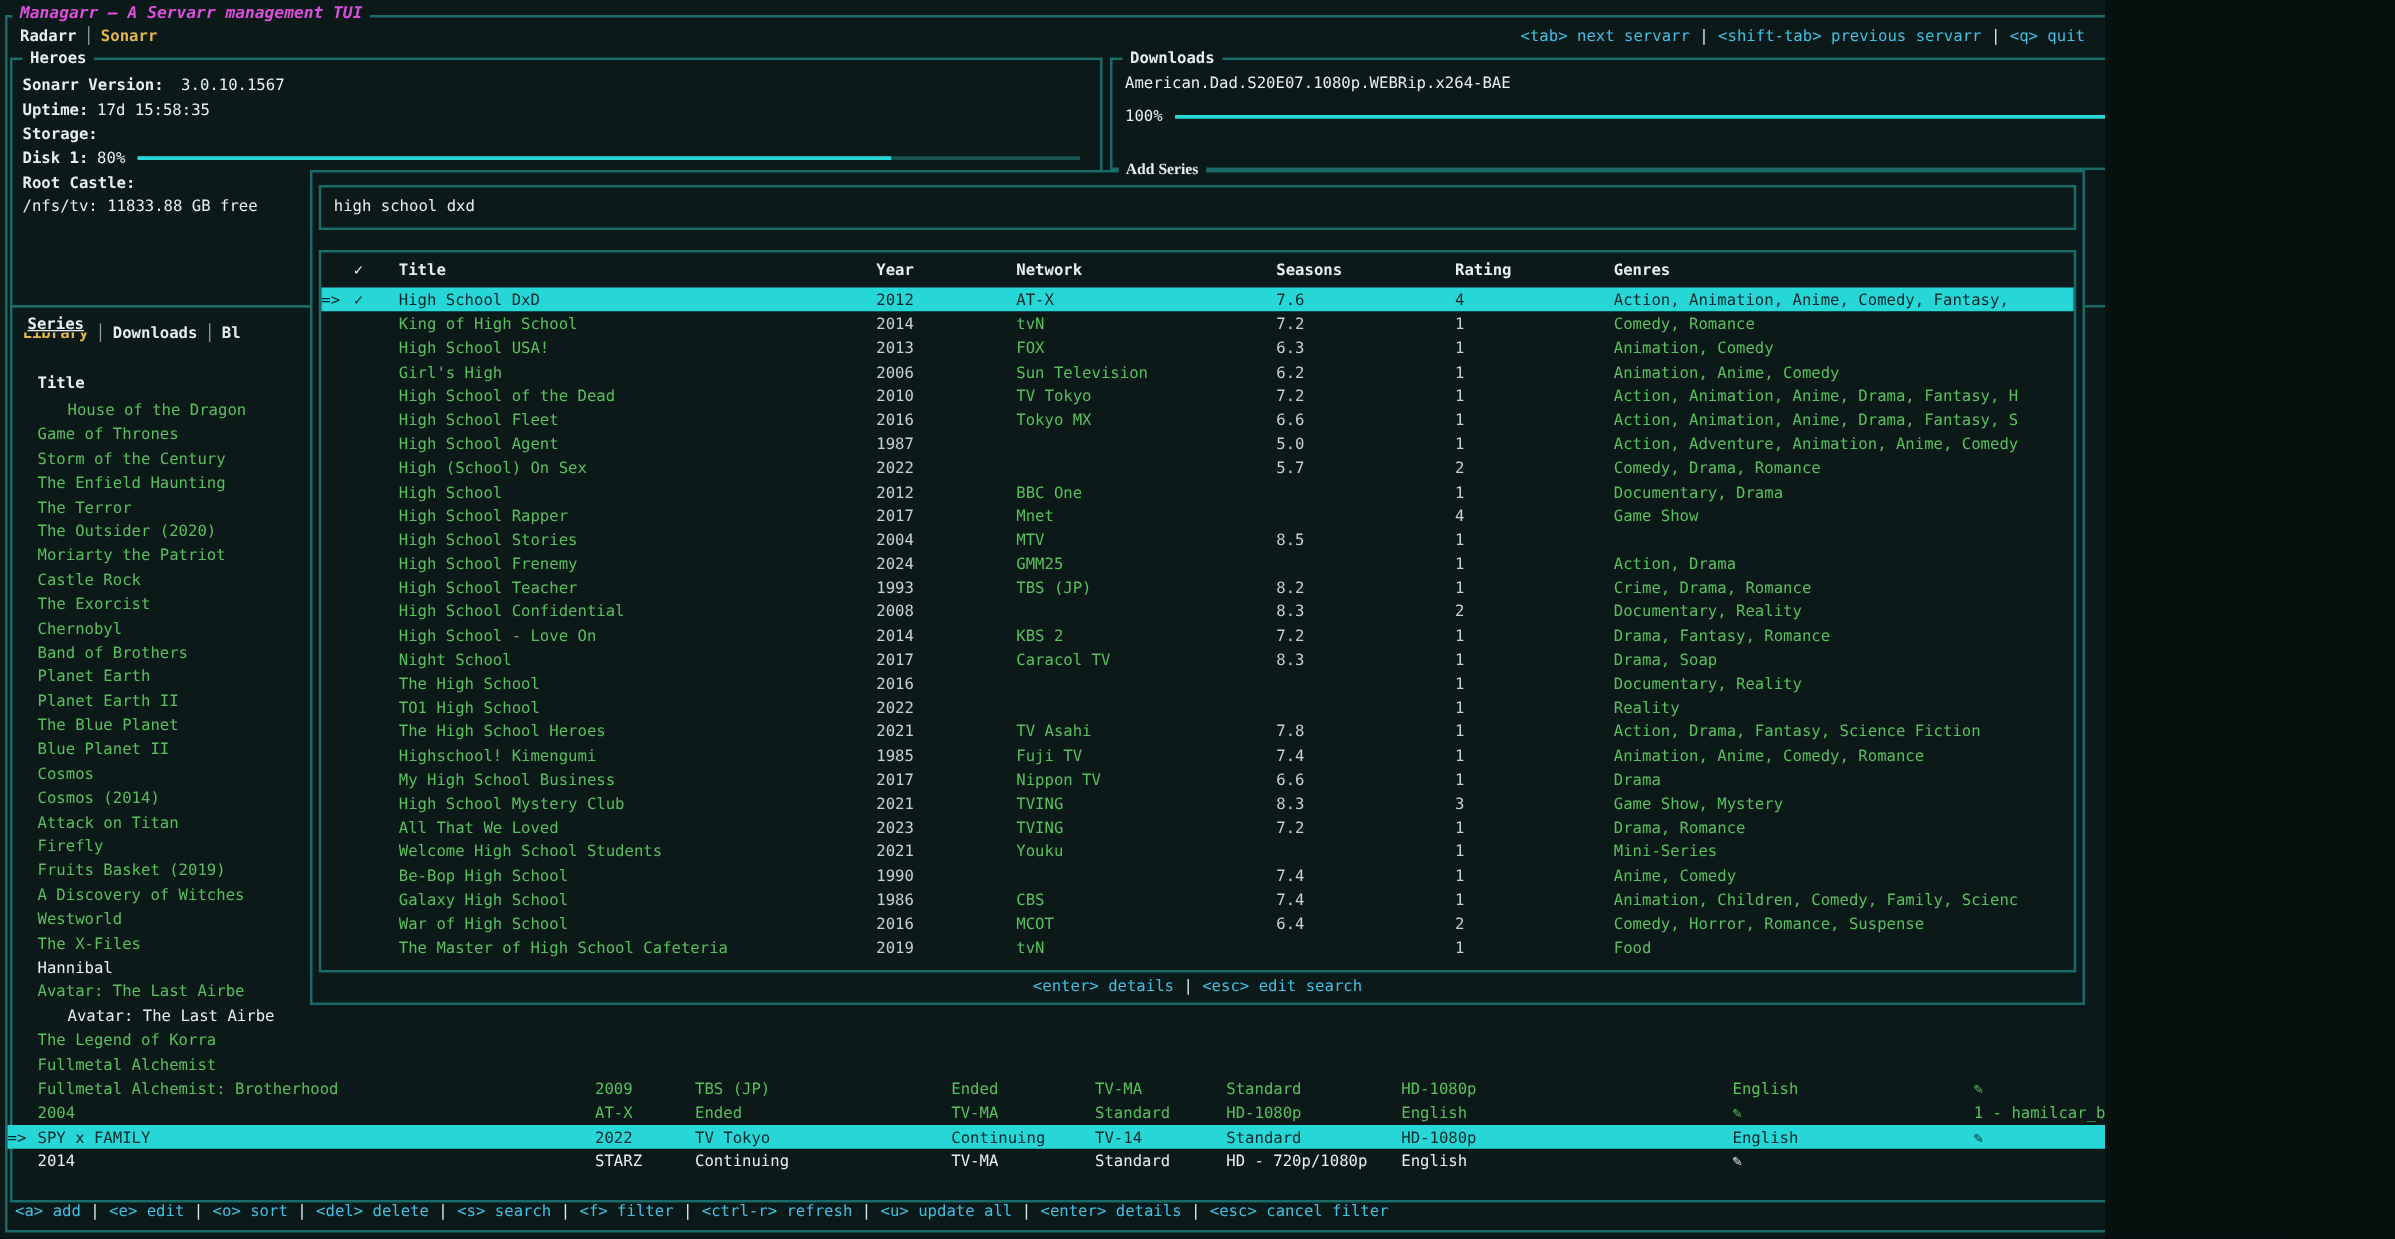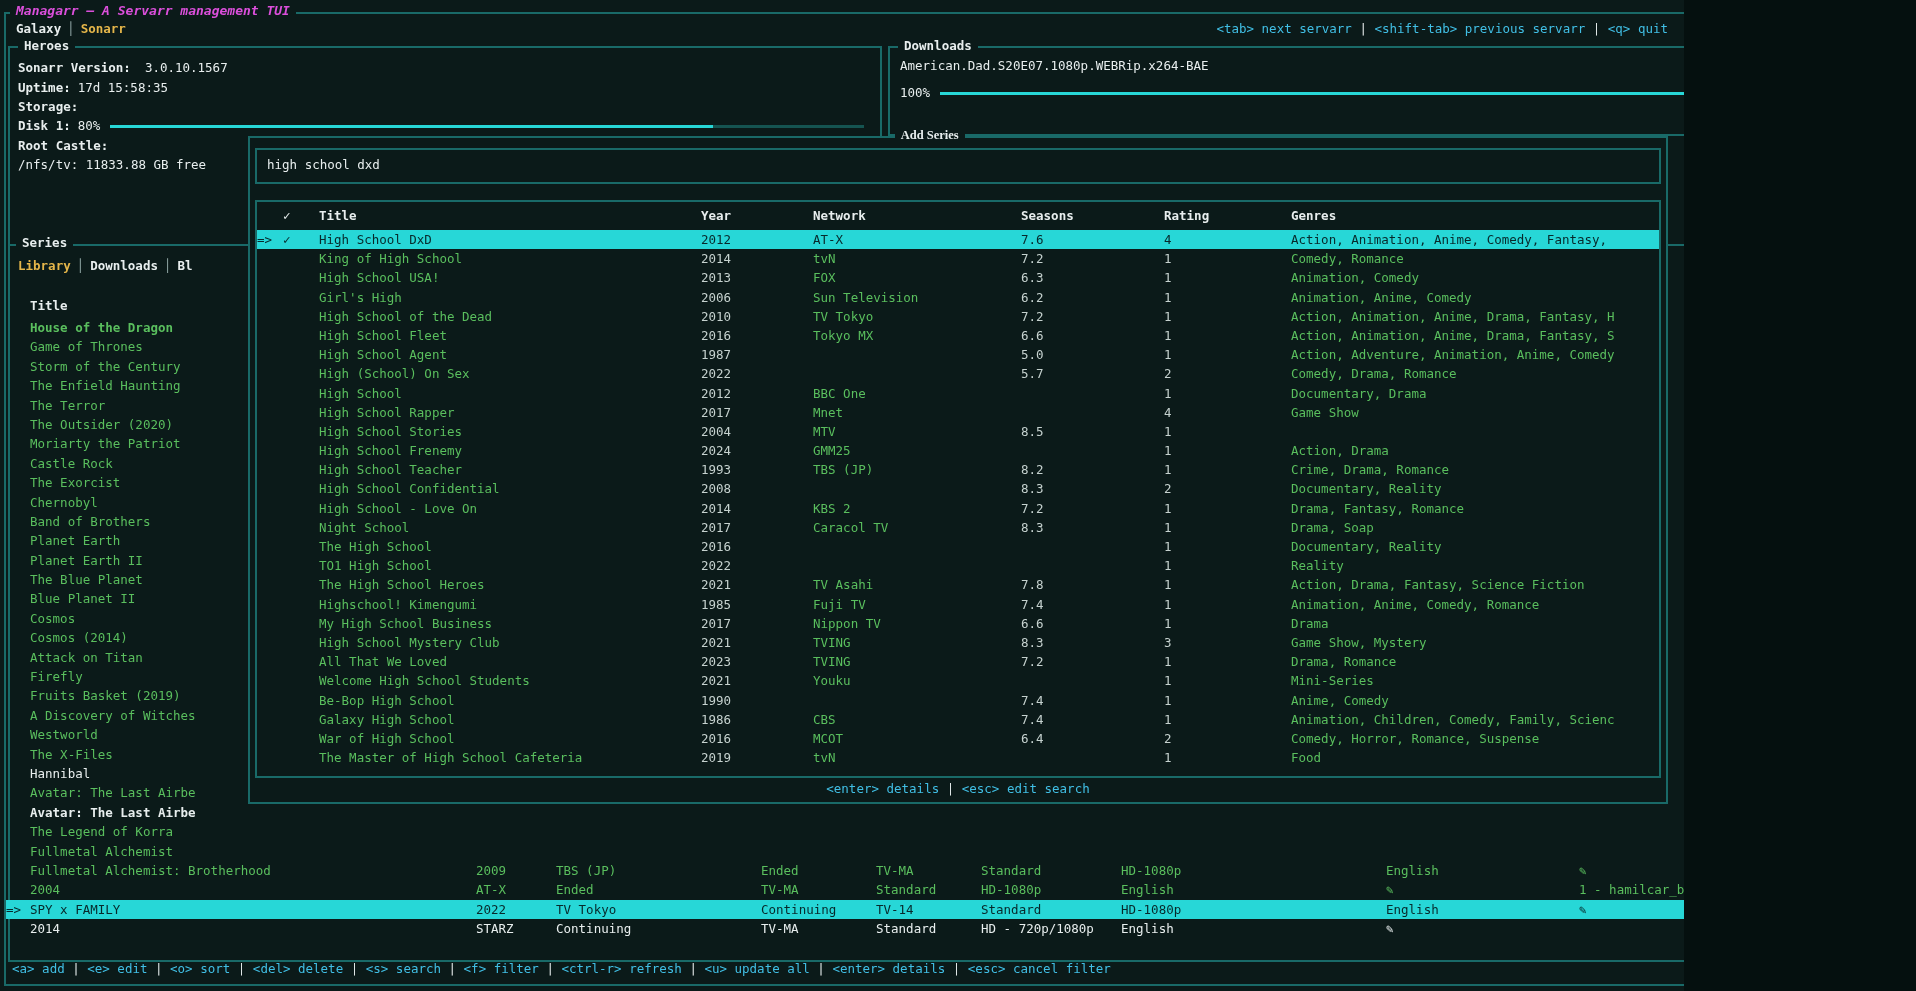--- a/index.html
+++ b/index.html
@@ -45,31 +45,31 @@
   .tri.tr{right:2px;top:18px;clip-path:polygon(0 0,100% 0,100% 100%);}
   .tri.bl{left:2px;bottom:18px;clip-path:polygon(0 0,0 100%,100% 100%);}
   .tri.br{right:2px;bottom:18px;clip-path:polygon(100% 0,0 100%,100% 100%);}
   .diamond{position:absolute;left:50%;top:50%;width:52px;height:52px;transform:translate(-50%,-50%) rotate(45deg);}
   .diamond-hole{position:absolute;inset:12px;background:var(--bg);}
   .xbar{position:absolute;left:50%;top:50%;width:40px;height:5px;}
   .x1{transform:translate(-50%,-50%) rotate(45deg);}
   .x2{transform:translate(-50%,-50%) rotate(-45deg);}
   
   .series-panel{left:8px;top:244px;width:1894px;height:714px;}
-  .series-title{left:16px;top:235px;}
+  .series-title{left:16px;top:251px;text-decoration:underline;}
   .tags-title{left:1696px;top:224px;}
   .series-tabs{position:absolute;left:18px;top:258px;white-space:nowrap;z-index:1;}
   .stab{font-weight:bold;color:var(--white);}
   .stab.active{color:var(--yellow);}
   .lib-header{position:absolute;left:30px;top:298px;font-weight:bold;color:var(--white);z-index:1;}
   .series-rows{position:absolute;left:6px;top:318px;width:1898px;z-index:1;}
   .lib-item{height:19.4px;line-height:19.4px;padding-left:24px;width:212px;white-space:nowrap;overflow:hidden;}
   .lib-item.green{color:var(--green);}
   .lib-item.white{color:var(--white);}
-  .bold{font-weight:bold;}
+  .bold{font-weight:normal;margin-left:24px;}
   .full-row{display:grid;grid-template-columns:24px 446px 80px 205px 115px 105px 140px 265px 193px 140px 1fr;
     height:19.4px;line-height:19.4px;white-space:nowrap;}
   .full-row span{overflow:hidden;}
   .full-row.green span{color:var(--green);}
   .full-row.white span{color:var(--white);}
   .full-row.sel{background:var(--selection-bg);}
   .full-row.sel span{color:var(--selection-fg) !important;}
   .tags-value{position:absolute;left:1700px;top:262px;color:var(--green);z-index:1;white-space:nowrap;}
   .scroll-thumb{position:absolute;left:1686px;top:200px;width:3px;height:88px;background:var(--accent-cyan);z-index:2;}
   
@@ -94,21 +94,21 @@
   .bottom-bar{position:absolute;left:12px;top:961px;width:1892px;z-index:2;}
 </style>
 </head>
 <body>
 
 <div class="screen">
   <div class="frame"></div>
   <div class="app-title">Managarr — A Servarr management TUI</div>
 
   <div class="tabbar">
-    <span class="tab">Galaxy</span><span class="tab-sep">│</span><span class="tab active-yellow">Sonarr</span>
+    <span class="tab">Radarr</span><span class="tab-sep">│</span><span class="tab active-yellow">Sonarr</span>
   </div>
   <div class="keybinds top-keybinds"><span class="kb">&lt;tab&gt; next servarr</span><span class="kb-sep"> | </span><span class="kb">&lt;shift-tab&gt; previous servarr</span><span class="kb-sep"> | </span><span class="kb">&lt;q&gt; quit</span></div>
 
   <div class="panel stats-panel">
     <span class="panel-title">Heroes</span>
     <div class="stat-line">
       <span class="stat-label">Sonarr Version:</span>
       <span class="stat-value gap2">3.0.10.1567</span>
     </div>
     <div class="stat-line">

